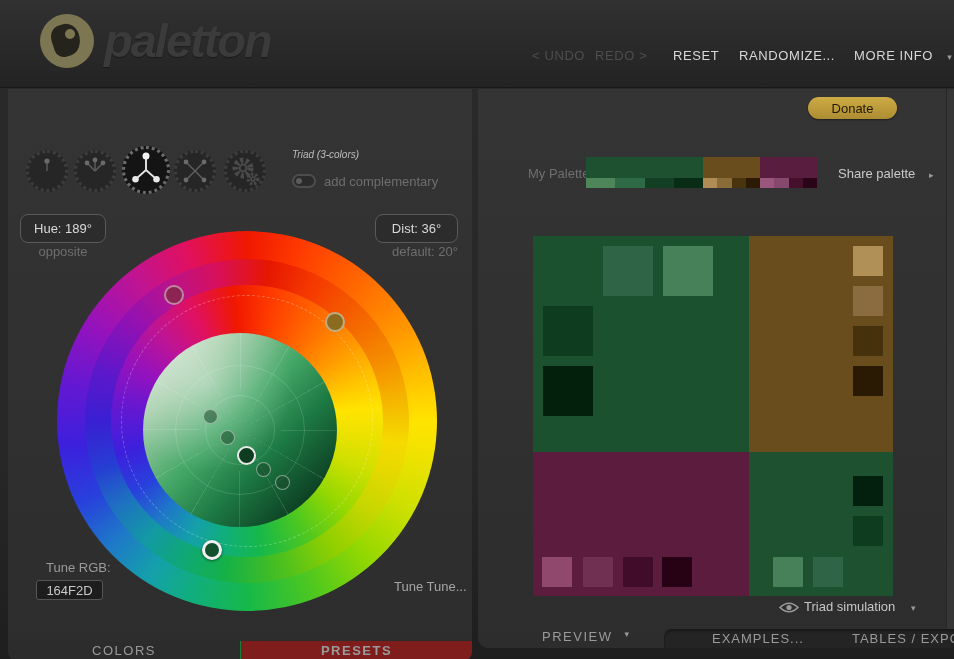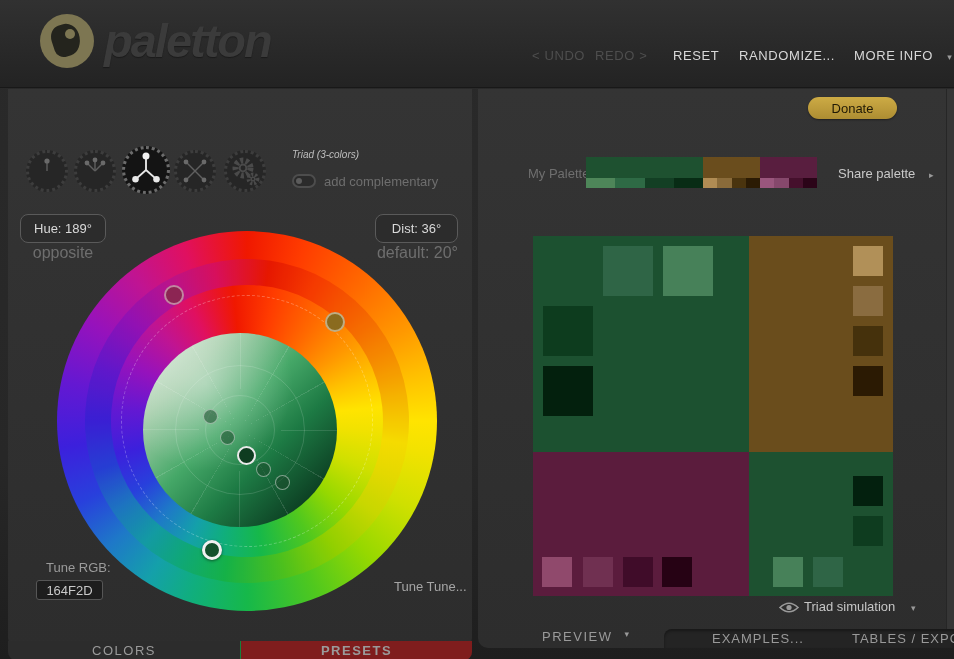--- a/index.html
+++ b/index.html
@@ -44,21 +44,21 @@
   .dial-sel{background:#141414;border-color:#6c6c6c;}
   .scheme-name{left:292px;top:149px;font-size:10px;color:#bdbdbd;font-style:italic;}
   .radio-pill{left:292px;top:174px;width:24px;height:14px;border:2px solid #4d4d4d;border-radius:8px;
           background:#2b2b2b;cursor:pointer;}
   .radio-dot{position:absolute;left:2px;top:2px;width:6px;height:6px;border-radius:50%;background:#5c5c5c;}
   .radio-label{left:324px;top:174px;font-size:13px;color:#6e6e6e;cursor:pointer;}
 
   
   .ctl-btn{height:29px;border:1px solid #5a5a5a;border-radius:8px;background:#2c2c2c;
           display:flex;align-items:center;justify-content:center;font-size:13px;color:#d9d9d9;cursor:pointer;}
-  .ctl-sub{font-size:16px;color:#6e6e6e;}
+  .ctl-sub{font-size:13px;color:#6e6e6e;}
 
   
   .wheel{left:57px;top:231px;width:380px;height:380px;}
   .hue-disc{border-radius:50%;
     background:conic-gradient(from 0deg,
       #f01800 0deg,#ff3c00 18deg,#ff6a00 40deg,#ff9800 60deg,#ffc000 75deg,#ffe400 90deg,
       #f2e200 100deg,#cfe000 118deg,#96d800 138deg,#50c81e 158deg,#16b84a 180deg,
       #10ae7e 198deg,#14a0aa 212deg,#1e78c8 228deg,#2840dc 244deg,#3c20dc 262deg,
       #6418d2 282deg,#9612bc 302deg,#c01492 322deg,#e01060 340deg,#f01800 360deg);}
   .ring-outer{left:0;top:0;width:380px;height:380px;}

